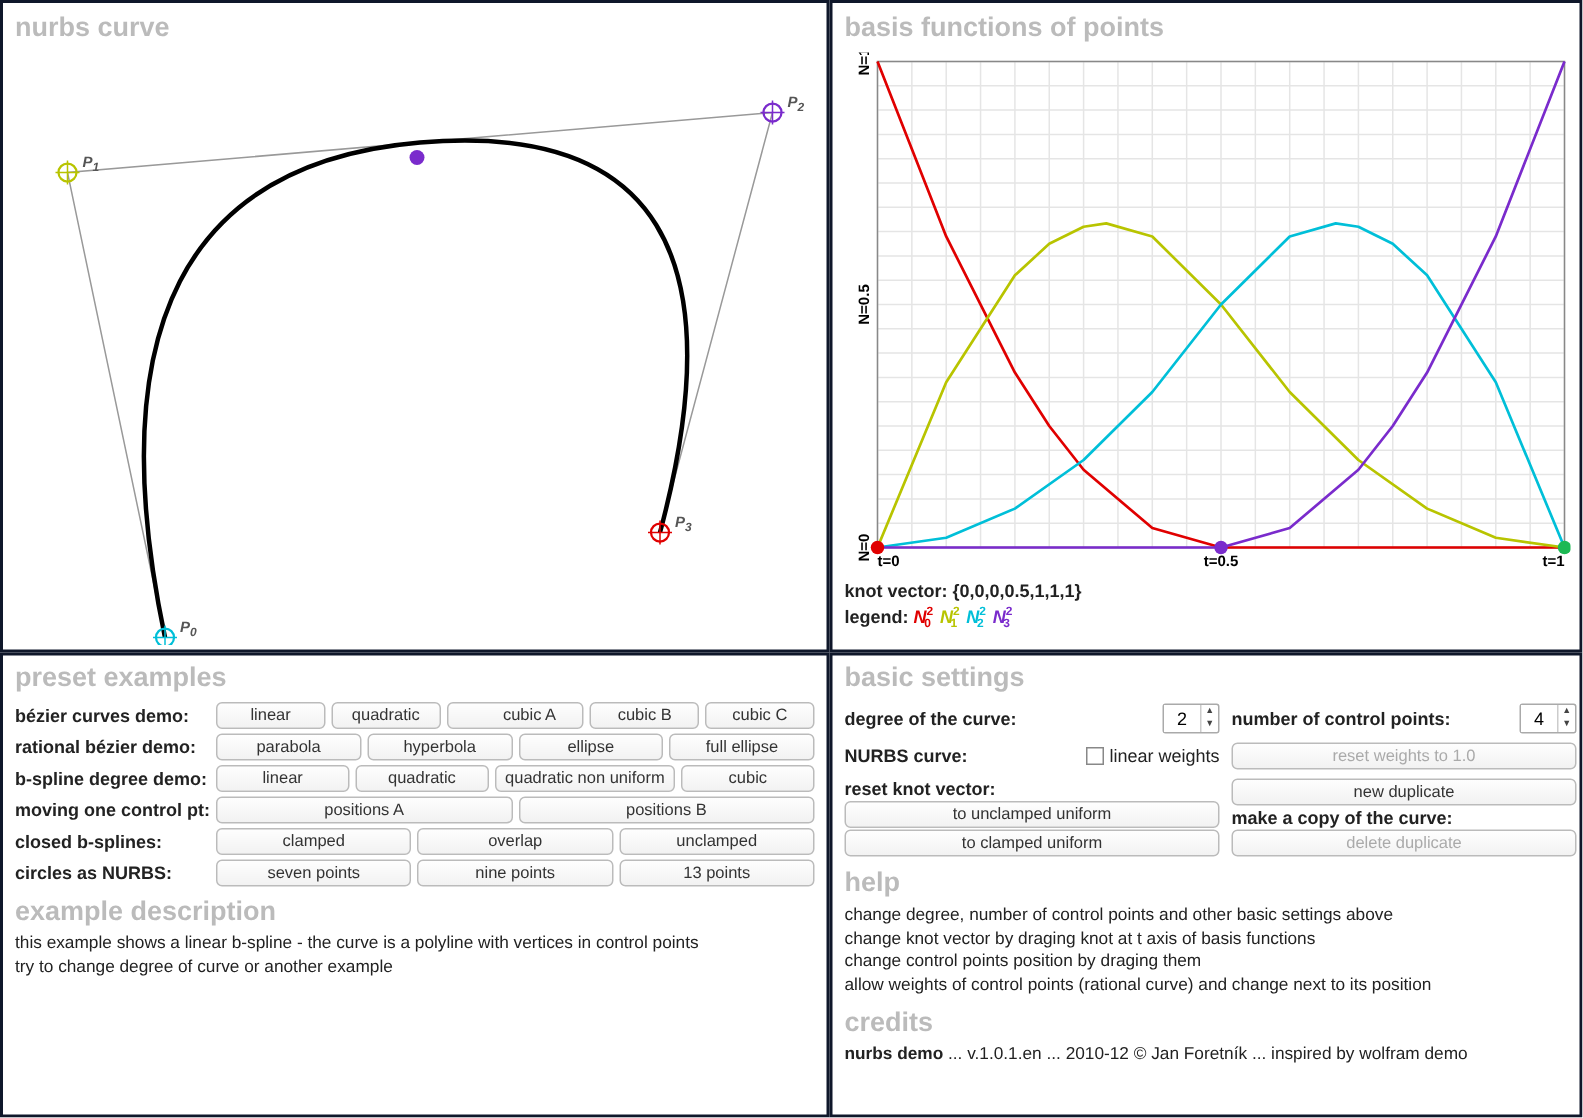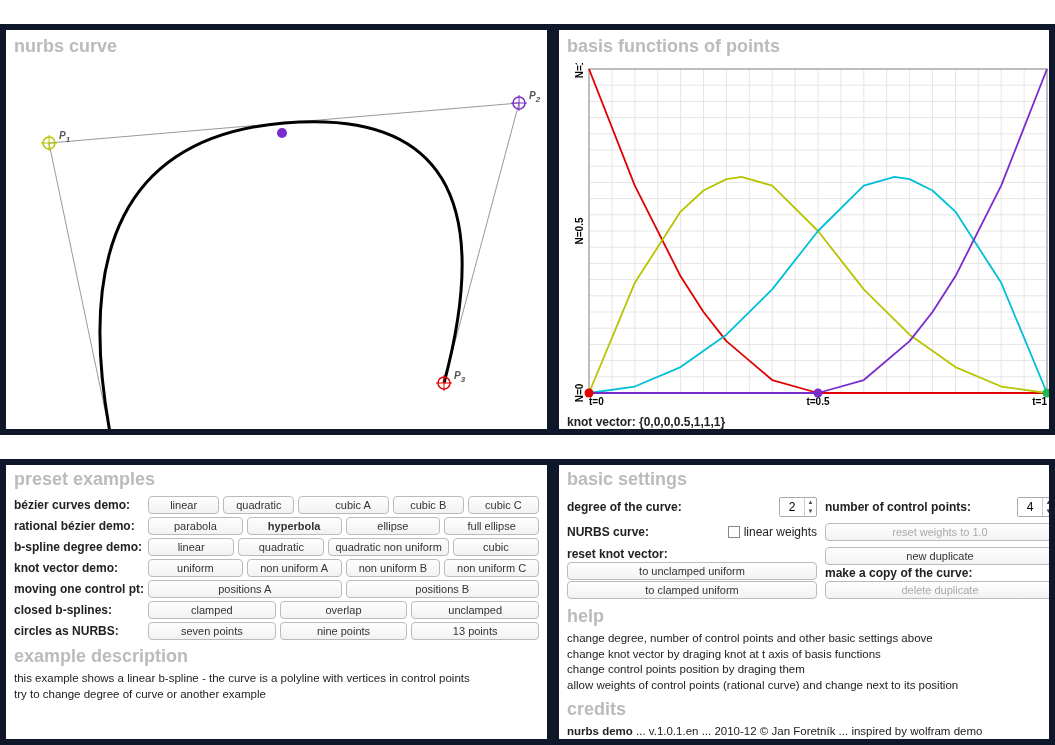--- a/index.html
+++ b/index.html
@@ -12,25 +12,24 @@
     width: 1055px;
     height: 745px;
   }
   .grid {
     display: grid;
     grid-template-columns: 553px 502px;
     grid-template-rows: 435px 310px;
     width: 1055px; height: 745px;
   }
   .cell {
-    border: 6px solid #0f172a;
+    border: 2px solid #0f172a;
     padding: 4px 8px 8px 8px;
     overflow: hidden;
     position: relative;
-    margin-top: 24px;
   }
   h2 {
     margin: 2px 0 6px 0;
     font-size: 18px;
     font-weight: bold;
     color: #bbb;
   }
   h3 {
     margin: 6px 0 4px 0;
     font-size: 18px;
@@ -175,37 +174,30 @@
           <span class="row-label">bézier curves demo:</span>
           <span class="btn" style="flex: 1 1 0%;">linear</span>
           <span class="btn" style="flex: 1 1 0%;">quadratic</span>
           <span class="btn" style="flex: 1 1 0%; padding-left: 25px;">cubic A</span>
           <span class="btn" style="flex: 1 1 0%;">cubic B</span>
           <span class="btn" style="flex: 1 1 0%;">cubic C</span>
         </div>
         <div class="row">
           <span class="row-label">rational bézier demo:</span>
           <span class="btn" style="flex: 1 1 0%;">parabola</span>
-          <span class="btn" style="flex: 1 1 0%; font-weight: bold;">hyperbola</span>
+          <span class="btn" style="flex: 1 1 0%;">hyperbola</span>
           <span class="btn" style="flex: 1 1 0%;">ellipse</span>
           <span class="btn" style="flex: 1 1 0%;">full ellipse</span>
         </div>
         <div class="row">
           <span class="row-label">b-spline degree demo:</span>
           <span class="btn" style="flex: 1 1 0%;">linear</span>
           <span class="btn" style="flex: 1 1 0%;">quadratic</span>
           <span class="btn" style="flex: 1 1 0%;">quadratic non uniform</span>
           <span class="btn" style="flex: 1 1 0%;">cubic</span>
-        </div>
-        <div class="row">
-          <span class="row-label">knot vector demo:</span>
-          <span class="btn" style="flex: 1 1 0%;">uniform</span>
-          <span class="btn" style="flex: 1 1 0%;">non uniform A</span>
-          <span class="btn" style="flex: 1 1 0%;">non uniform B</span>
-          <span class="btn" style="flex: 1 1 0%;">non uniform C</span>
         </div>
         <div class="row">
           <span class="row-label">moving one control pt:</span>
           <span class="btn" style="flex: 1 1 0%;">positions A</span>
           <span class="btn" style="flex: 1 1 0%;">positions B</span>
         </div>
         <div class="row">
           <span class="row-label">closed b-splines:</span>
           <span class="btn" style="flex: 1 1 0%;">clamped</span>
           <span class="btn" style="flex: 1 1 0%;">overlap</span>

